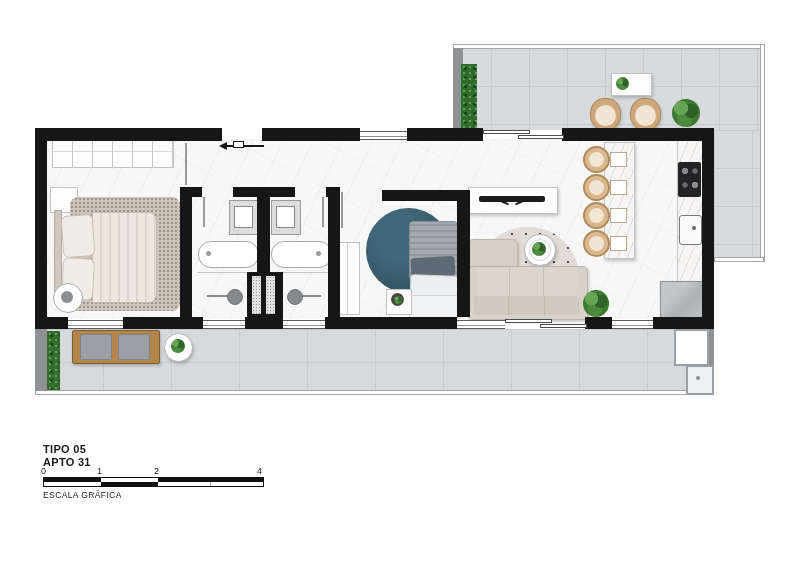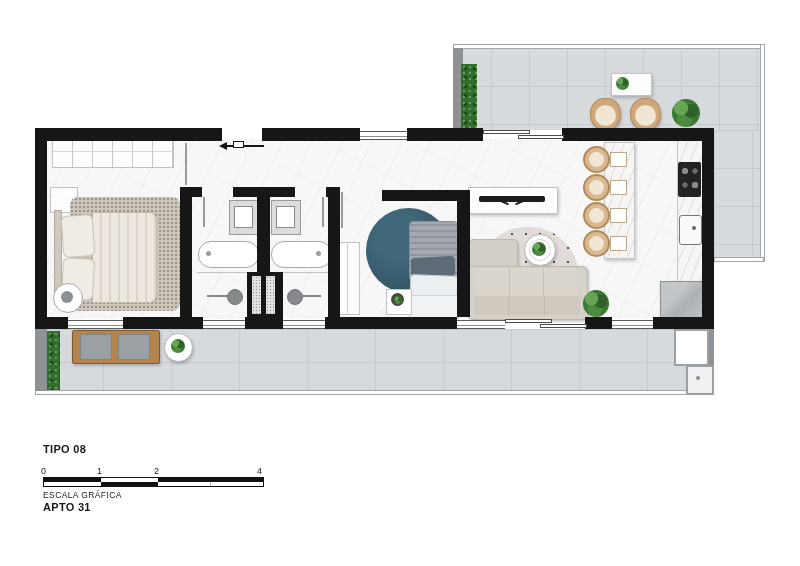--- a/index.html
+++ b/index.html
@@ -205,22 +205,22 @@
   <div class="slide" style="left:540px;top:324px;width:45px;"></div>
   <div class="win" style="left:612px;top:320px;width:41px;height:7px;"></div>
   <div class="abs" style="left:226px;top:145px;width:38px;height:2px;background:#161616;"></div>
   <div class="abs" style="left:219px;top:142px;width:0;height:0;border-top:4px solid transparent;border-bottom:4px solid transparent;border-right:8px solid #161616;"></div>
   <div class="abs" style="left:233px;top:141px;width:9px;height:5px;background:#fff;border:1px solid #161616;"></div>
   <div class="leaf" style="left:185px;top:143px;width:2px;height:42px;"></div>
   <div class="leaf" style="left:203px;top:197px;width:2px;height:30px;"></div>
   <div class="leaf" style="left:322px;top:197px;width:2px;height:30px;"></div>
   <div class="leaf" style="left:341px;top:192px;width:2px;height:36px;"></div>
 
-  <div class="lbl" style="left:43px;top:443px;font-size:11px;font-weight:600;letter-spacing:.3px;">TIPO 08</div>
-  <div class="lbl" style="left:43px;top:456px;font-size:11px;font-weight:600;letter-spacing:.3px;margin-top:45px;">APTO 31</div>
+  <div class="lbl" style="left:43px;top:443px;font-size:11px;font-weight:600;letter-spacing:.3px;">TIPO 05</div>
+  <div class="lbl" style="left:43px;top:456px;font-size:11px;font-weight:600;letter-spacing:.3px;">APTO 31</div>
   <span class="tick" style="left:41px;top:466px;">0</span>
   <span class="tick" style="left:97px;top:466px;">1</span>
   <span class="tick" style="left:154px;top:466px;">2</span>
   <span class="tick" style="left:257px;top:466px;">4</span>
   <div class="scalebar" style="left:43px;top:477px;width:219px;height:8px;">
     <div class="abs" style="left:0;top:0;width:57px;height:4px;background:#111;"></div>
     <div class="abs" style="left:57px;top:4px;width:57px;height:4px;background:#111;"></div>
     <div class="abs" style="left:114px;top:0;width:105px;height:4px;background:#111;"></div>
     <div class="abs" style="left:166px;top:4px;width:1px;height:4px;background:#bbb;"></div>
   </div>

